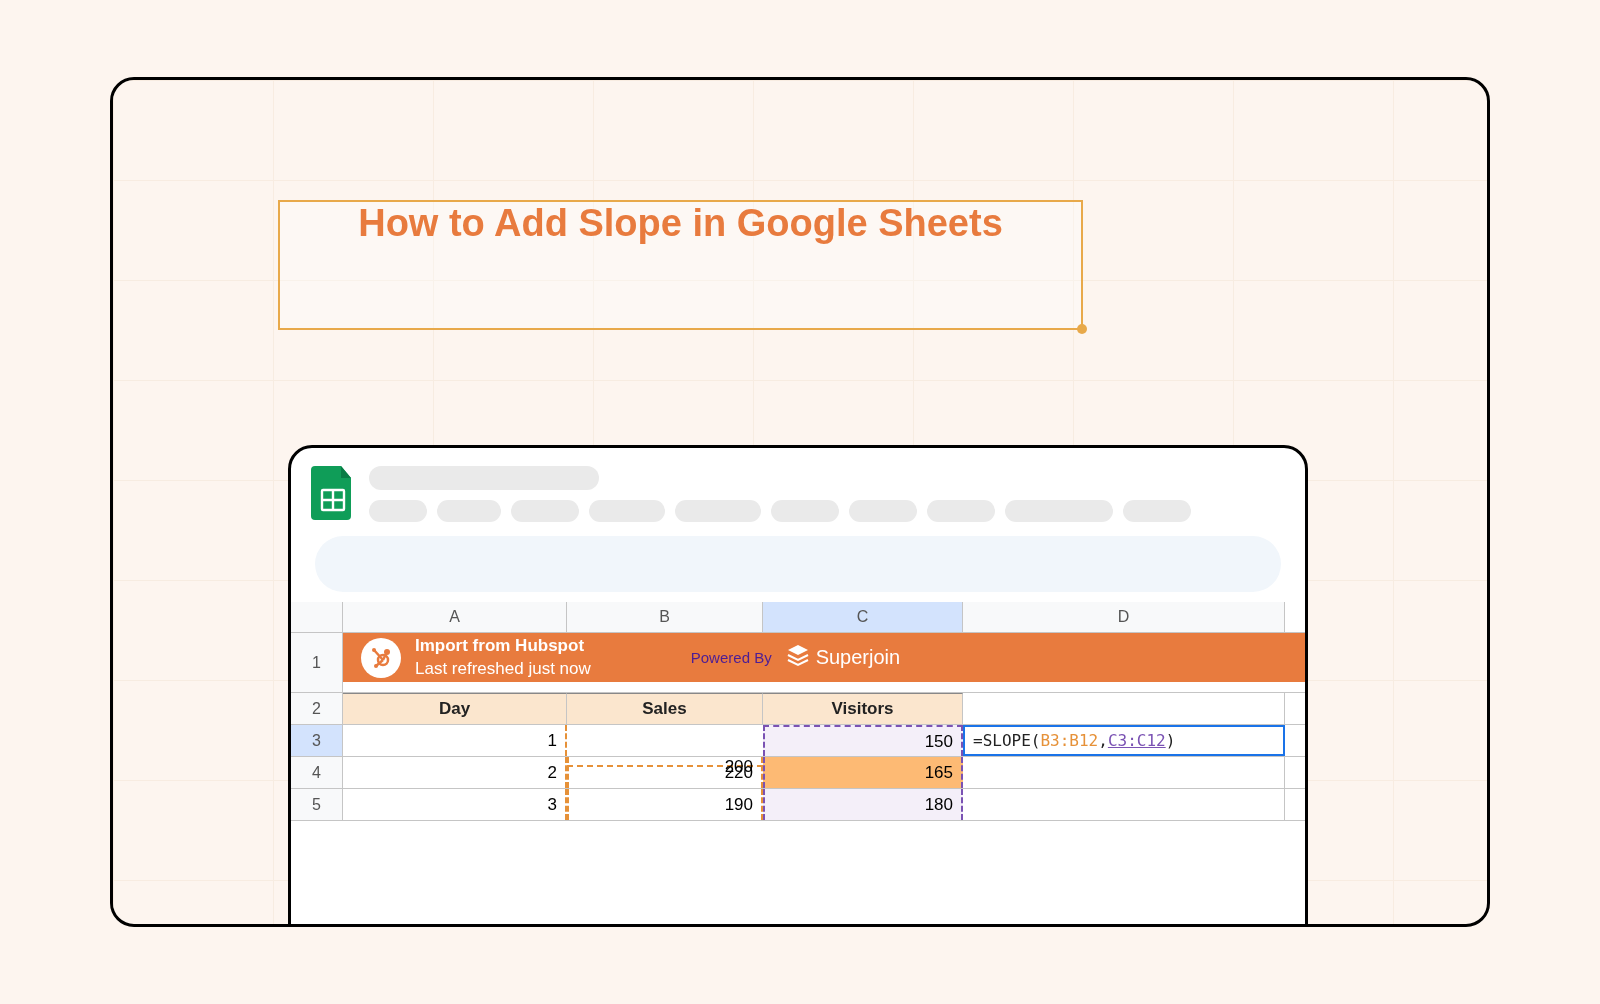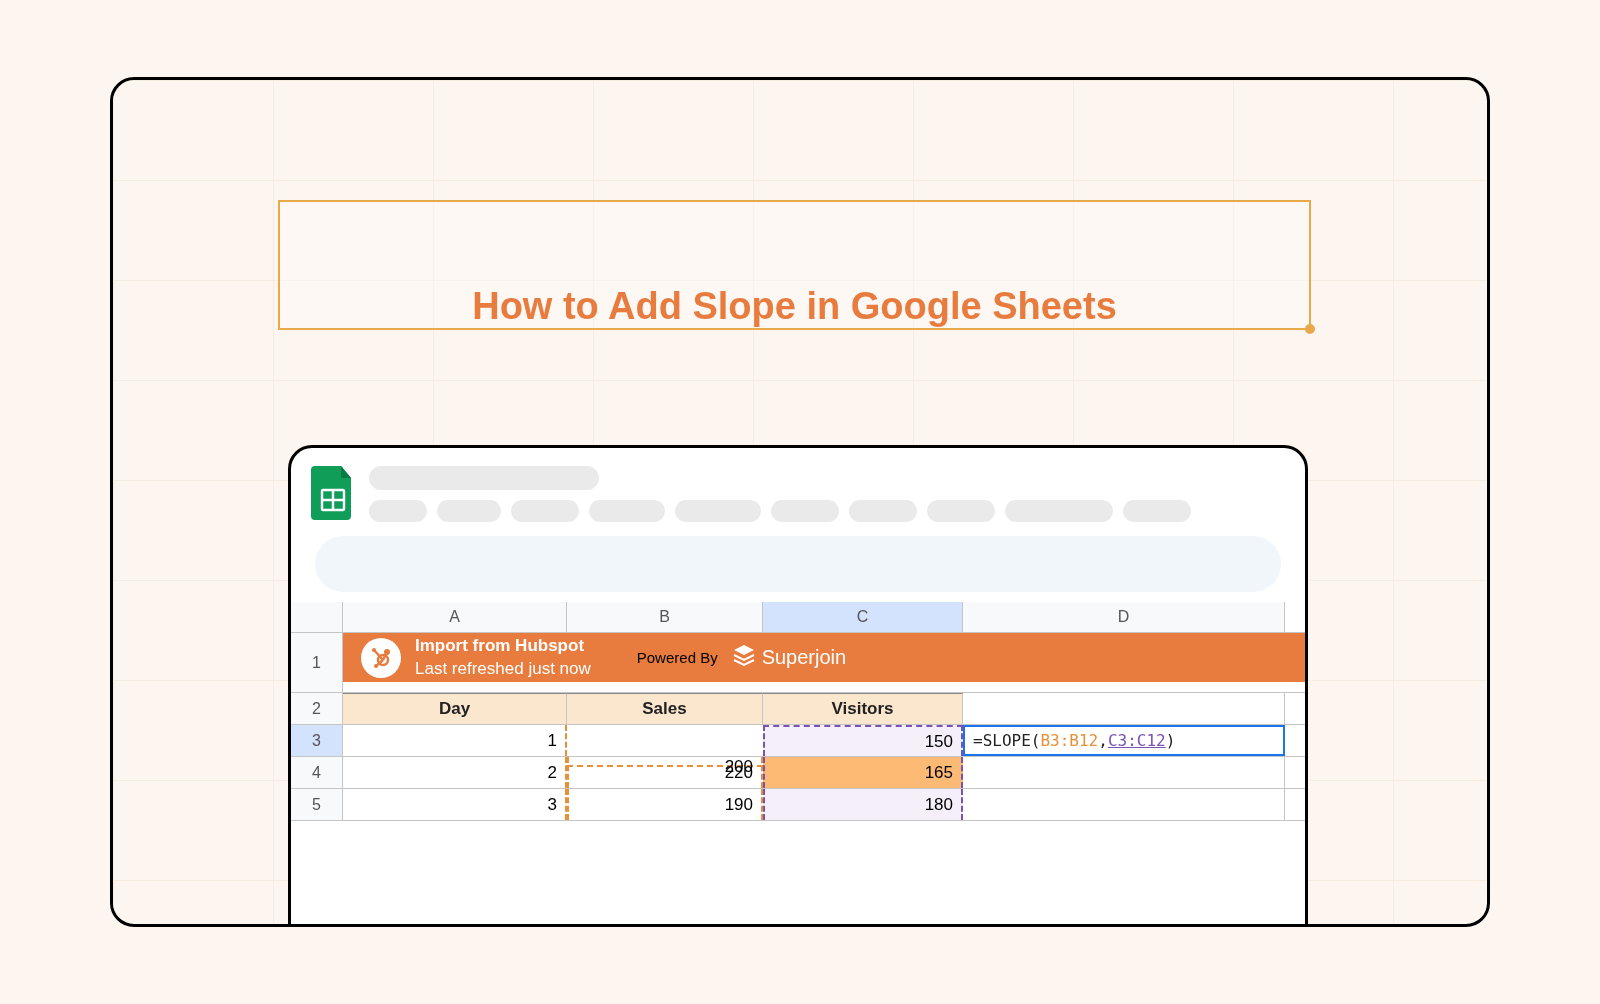--- a/index.html
+++ b/index.html
@@ -27,26 +27,26 @@
       background-image:
         linear-gradient(#f5e9dc 1px, transparent 1px),
         linear-gradient(90deg, #f5e9dc 1px, transparent 1px);
       background-size: 160px 100px;
       opacity: 0.7;
     }
     .title-box {
       position: absolute;
       top: 120px;
       left: 165px;
-      width: 1033px;
+      width: 805px;
       height: 130px;
       border: 2px solid #e8a94a;
       background: rgba(255,255,255,0.3);
       display: flex;
-      align-items: flex-end;
+      align-items: flex-start;
       justify-content: center;
     }
     .title-box::after {
       content: '';
       position: absolute;
       bottom: -6px;
       right: -6px;
       width: 10px;
       height: 10px;
       background: #e8a94a;
@@ -226,23 +226,23 @@
       background: #fff;
       border-radius: 50%;
       display: flex;
       align-items: center;
       justify-content: center;
     }
     .hubspot-icon svg { width: 24px; height: 24px; }
     .banner-text { line-height: 1.3; }
     .banner-title { font-weight: 700; }
     .powered-by {
-      margin-left: 32px;
+      margin-left: 86px;
       font-size: 15px;
-      color: #000000;
+      color: #4c1d95;
     }
     .superjoin {
       display: flex;
       align-items: center;
       gap: 6px;
       font-size: 20px;
     }
     .superjoin-icon svg { width: 24px; height: 24px; }
     .header-cell {
       background: #fbe6ce;

